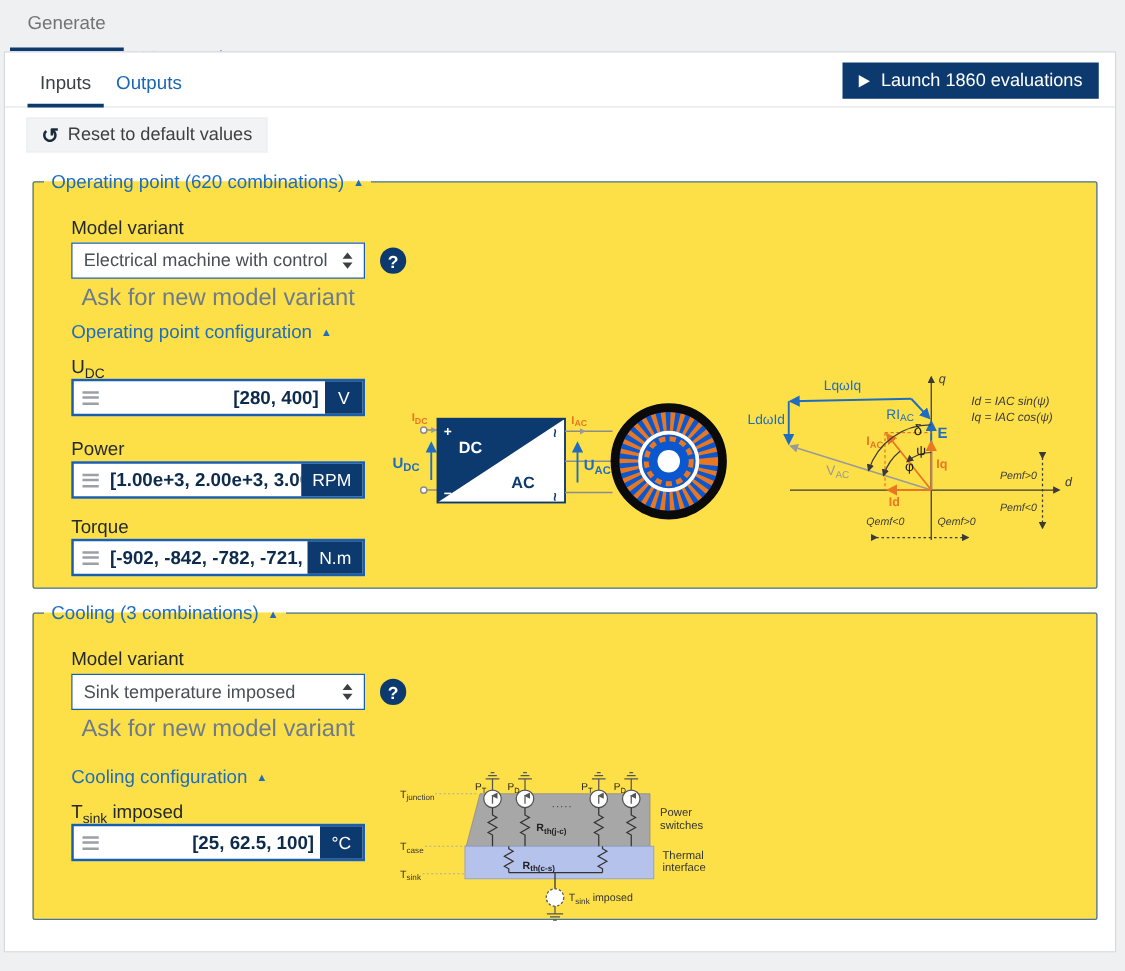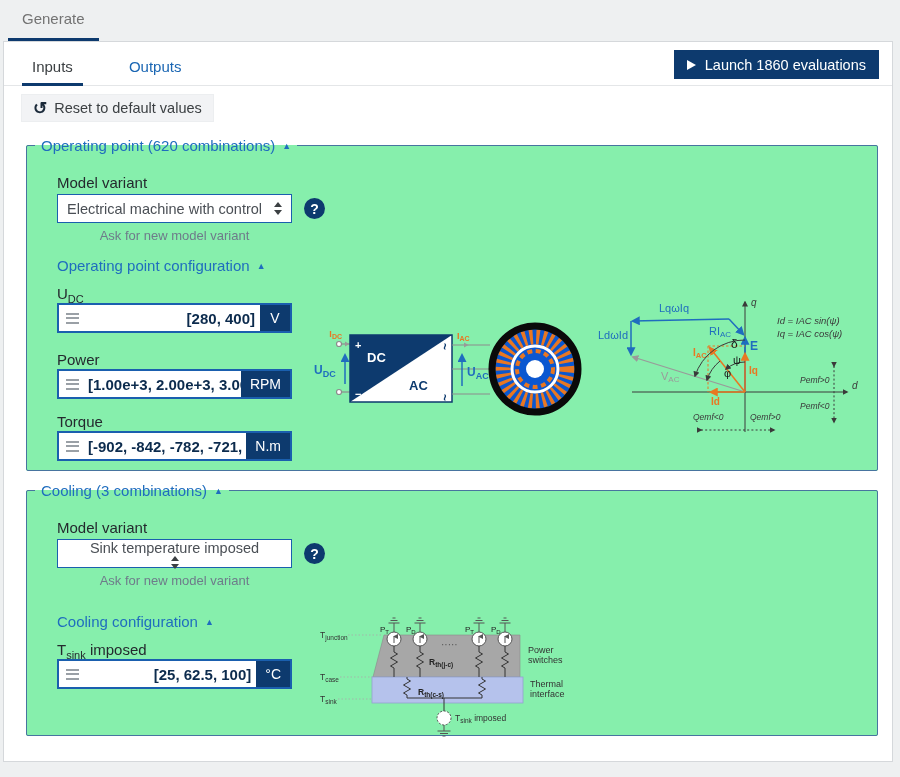--- a/index.html
+++ b/index.html
@@ -13,54 +13,54 @@
   }
   
   .top-tabs { position:absolute; top:0; left:0; height:41px; display:flex; align-items:stretch; padding-left:8px; }
   .top-tab { padding:10px 14px 7px; font-size:15px; cursor:pointer; border-bottom:3px solid transparent; }
   .top-tab.active { color:#737373; border-bottom-color:#0d3a6e; }
   .top-tab.inactive { color:#1a66b3;margin-top:28px; }
 
   
   .card { position:absolute; left:3px; top:41px; width:890px; height:721px; background:#fff; border:1px solid #d5d8db; }
 
-  .subtab-strip { position:relative; height:44px; border-bottom:1px solid #e4e6e8; display:flex; align-items:flex-end; padding-left:18px;gap:36px; }
+  .subtab-strip { position:relative; height:44px; border-bottom:1px solid #e4e6e8; display:flex; align-items:flex-end; padding-left:18px; }
   .sub-tab { padding:10px 10px 8px; font-size:15px; cursor:pointer; border-bottom:3px solid transparent; margin-bottom:-1px; }
   .sub-tab.active { color:#3c4043; border-bottom-color:#0d3a6e; }
   .sub-tab.inactive { color:#1a66b3; }
 
   .launch-btn { position:absolute; right:13px; top:8px; height:29px; background:#0d3a6e; color:#fff; font-size:14.5px;
     display:flex; align-items:center; gap:9px; padding:0 13px; border:none; cursor:pointer; font-family:inherit; }
   .play-icon { width:0; height:0; border-left:9px solid #fff; border-top:5.5px solid transparent; border-bottom:5.5px solid transparent; }
 
   .reset-btn { position:absolute; left:17px; top:52px; height:28px; background:#f2f3f5; border:1px solid #eceef0; color:#3c4043;
     font-size:14.5px; display:flex; align-items:center; gap:7px; padding:0 11px; cursor:pointer; font-family:inherit; }
   .reset-icon { font-size:17px; font-weight:bold; color:#1b2a3a; line-height:1; }
 
   
-  fieldset { position:absolute; left:22px; width:852px; border:1px solid #47749f; border-radius:2px; background:#86efac; }
+  fieldset { position:absolute; left:22px; width:852px; border:1px solid #47749f; border-radius:2px; background:#fde047; }
   fieldset.op { top:95px; height:334px; }
   fieldset.cool { top:440px; height:254px; }
   legend { margin-left:8px; padding:0 6px; font-size:15px; color:#1f6dbe; cursor:pointer; display:flex; gap:7px; align-items:center; }
   .caret { font-size:9px; color:#1f6dbe; }
 
   .lbl { position:absolute; font-size:15px; color:#24292e; }
   .lbl sub { font-size:11px; }
 
   .select { position:absolute; width:235px; height:29px; border:1px solid #1a5fae; background:#fff; display:flex;
     align-items:center; justify-content:space-between; padding:0 9px; font-size:14.5px; color:#4a4f55; cursor:pointer; }
   .sel-arrows { display:flex; flex-direction:column; gap:3px; }
   .sel-arrows i { display:block; width:0; height:0; border-left:4px solid transparent; border-right:4px solid transparent; }
   .sel-arrows i.up { border-bottom:5px solid #3c4043; }
   .sel-arrows i.dn { border-top:5px solid #3c4043; }
 
   .help { position:absolute; width:21px; height:21px; border-radius:50%; background:#0d3a6e; color:#fff; font-size:14px;
     font-weight:bold; display:flex; align-items:center; justify-content:center; cursor:pointer; }
 
-  .ask-link { position:absolute; width:235px; text-align:center; font-size:13px; color:#6e7b8a; cursor:pointer; }
+  .ask-link { position:absolute; width:235px; text-align:center; font-size:19px; color:#6e7b8a; cursor:pointer; }
 
   .section-hdr { position:absolute; font-size:15px; color:#1f6dbe; cursor:pointer; display:flex; gap:7px; align-items:center; }
 
   .field-group { position:absolute; width:235px; height:30px; border:2px solid #1a5fae; background:#fff; display:flex; align-items:stretch; }
   .drag { width:24px; display:flex; flex-direction:column; justify-content:center; gap:2.5px; padding-left:7px; cursor:grab; }
   .drag i { display:block; width:13px; height:2px; background:#9aa0a6; }
   .fg-value { flex:1; display:flex; align-items:center; overflow:hidden; white-space:nowrap; font-size:15px; font-weight:bold; color:#0c2b4d; padding:0 5px; }
   .fg-value.right { justify-content:flex-end; }
   .fg-unit { background:#0d3a6e; color:#fff; font-size:14px; display:flex; align-items:center; justify-content:center; padding:0 9px; min-width:30px; }
 
@@ -259,21 +259,21 @@
   </fieldset>
 
   <fieldset class="cool">
     <legend>
       <span>Cooling (3 combinations)</span>
       <span class="caret">▲</span>
     </legend>
 
     <div class="lbl" style="left:30px; top:20px;">Model variant</div>
 
-    <div class="select" style="left:30px; top:40px;flex-direction:column;">
+    <div class="select" style="left:30px; top:40px;">
       <span>Sink temperature imposed</span>
       <span class="sel-arrows">
           <i class="up"></i>
           <i class="dn"></i>
         </span>
     </div>
     <div class="help" style="left:277px; top:44px;">?</div>
     <div class="ask-link" style="left:30px; top:74px;">Ask for new model variant</div>
 
     <div class="section-hdr" style="left:30px; top:114px;">

